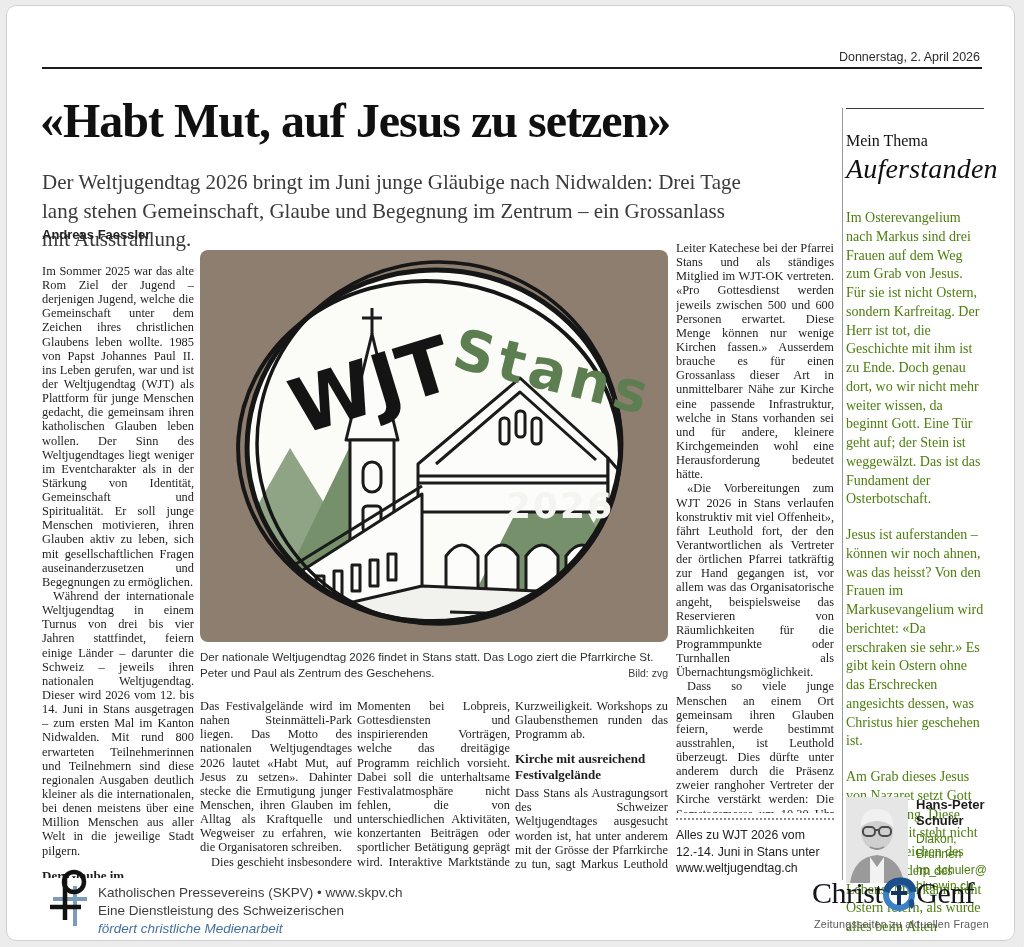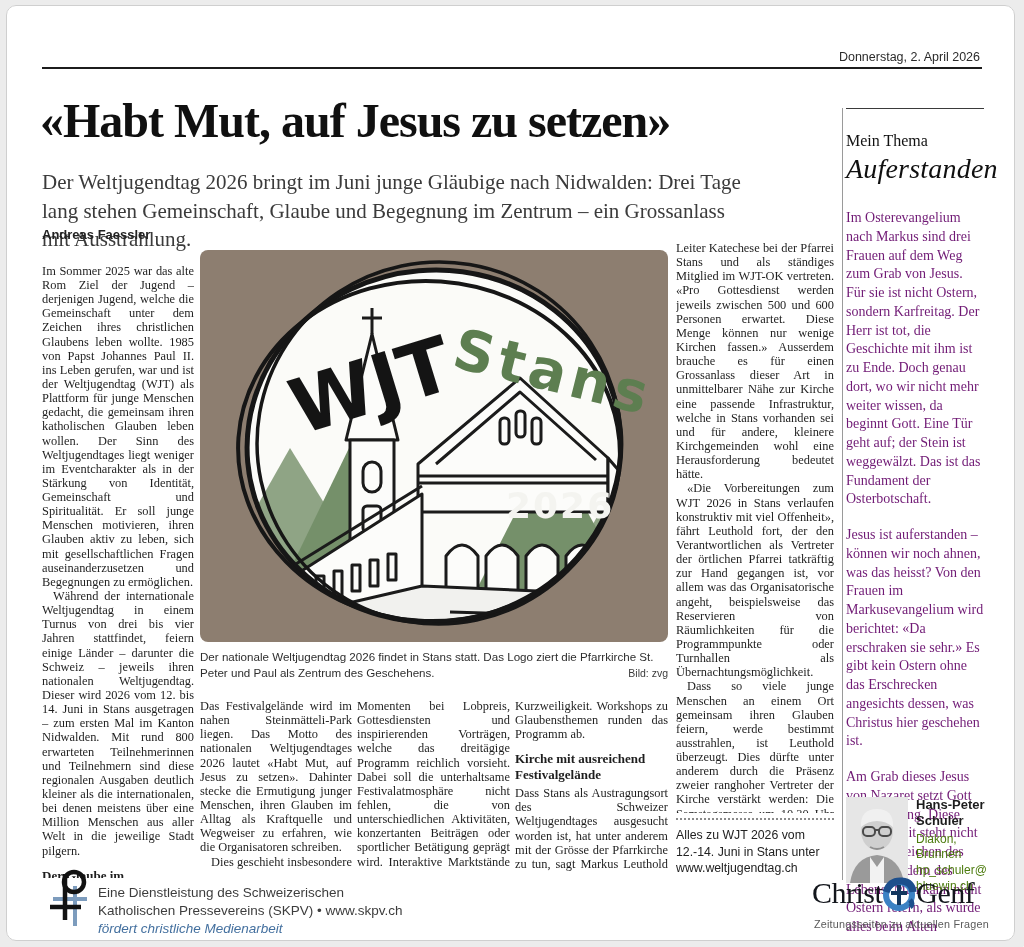--- a/index.html
+++ b/index.html
@@ -47,21 +47,21 @@
   .caption { position:absolute; left:200px; top:649px; width:468px;
              font-family:"Liberation Sans",sans-serif; font-size:11.6px; line-height:1.38; color:#2e2e2e; }
   .credit { position:absolute; right:0; bottom:0; font-size:10.5px; color:#3c3c3c; }
 
   
   .v-divider { position:absolute; left:842px; top:108px; width:1px; height:772px; background:#9a9a9a; }
   .sidebar { position:absolute; left:846px; top:108px; width:138px; height:778px; }
   .sidebar-rule { border-top:1.5px solid #3a3a3a; }
   .sidebar-label { font-size:16px; color:#111; margin-top:23px; }
   .sidebar-title { font-size:28px; font-style:italic; color:#101010; margin-top:3px; letter-spacing:0.2px; }
-  .sidebar p.sb { font-size:14px; line-height:1.34; color:#701a75; margin-top:17px; text-align:left; }
+  .sidebar p.sb { font-size:14px; line-height:1.34; color:#4d7c0f; margin-top:17px; text-align:left; }
   .author { position:absolute; left:0; top:689px; width:138px; display:flex; }
   .author-photo { width:62px; height:86px; flex:0 0 62px; background:#e3e3e3; }
   .author-info { padding-left:8px; font-family:"Liberation Sans",sans-serif; }
   .author-name { font-size:13px; font-weight:700; line-height:1.22; color:#1c1c1c; }
   .author-meta { font-size:12px; line-height:1.3; color:#4d7c0f; margin-top:3px; }
 
   
   .skpv-logo { position:absolute; left:50px; top:868px; }
   .skpv-text { position:absolute; left:98px; top:884px; font-family:"Liberation Sans",sans-serif;
                font-size:13.5px; line-height:1.33; color:#3d3d3d; }
@@ -222,22 +222,22 @@
 <div class="skpv-logo">
   <svg width="40" height="62" viewBox="0 0 40 62" xmlns="http://www.w3.org/2000/svg">
     <line x1="3" y1="31" x2="37" y2="31" stroke="#7d9cbd" stroke-width="4"></line>
     <line x1="25" y1="18" x2="25" y2="58" stroke="#7d9cbd" stroke-width="4"></line>
     <circle cx="24" cy="14" r="10" fill="none" stroke="#121212" stroke-width="4.5"></circle>
     <line x1="15" y1="6" x2="15" y2="52" stroke="#121212" stroke-width="4.5"></line>
     <line x1="0" y1="39" x2="31" y2="39" stroke="#121212" stroke-width="4.5"></line>
   </svg>
 </div>
 <div class="skpv-text">
+  <div>Katholischen Pressevereins (SKPV) • www.skpv.ch</div>
   <div>Eine Dienstleistung des Schweizerischen</div>
-  <div>Katholischen Pressevereins (SKPV) • www.skpv.ch</div>
   <div class="it">fördert christliche Medienarbeit</div>
 </div>
 
 <div class="brand">
   <div class="brand-row">
     <span class="brand-word">Christ</span>
     <span class="brand-icon">
       <svg width="38" height="38" viewBox="0 0 38 38" xmlns="http://www.w3.org/2000/svg">
         <circle cx="19" cy="19" r="13" fill="none" stroke="#3b82c4" stroke-width="6"></circle>
         <path d="M6,16 Q10,4 22,5 Q32,6 33,16" fill="none" stroke="#1d4f8c" stroke-width="7"></path>

